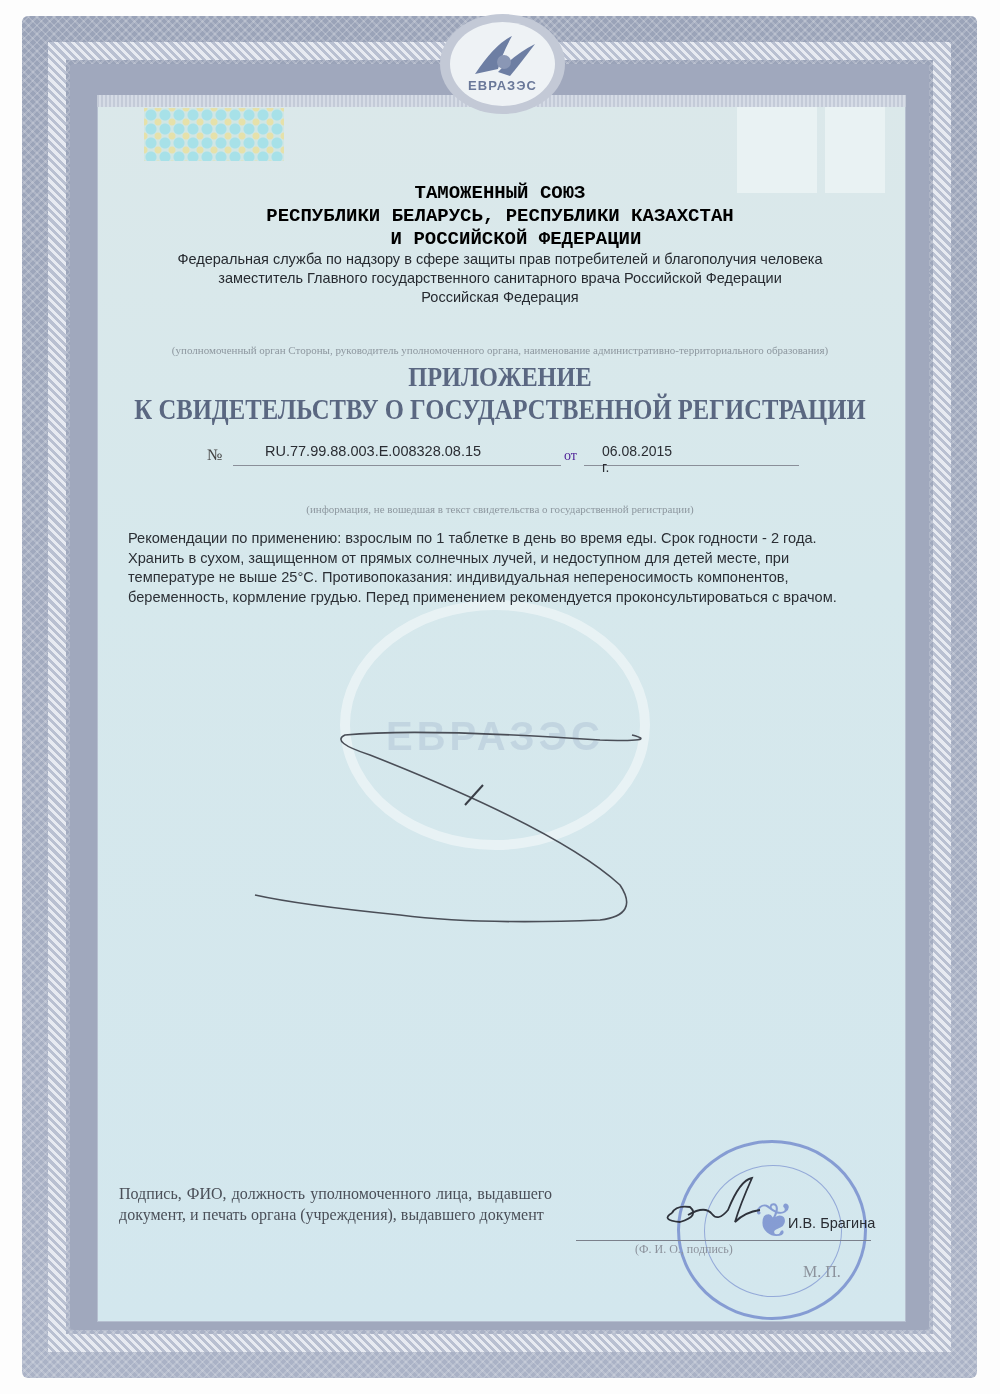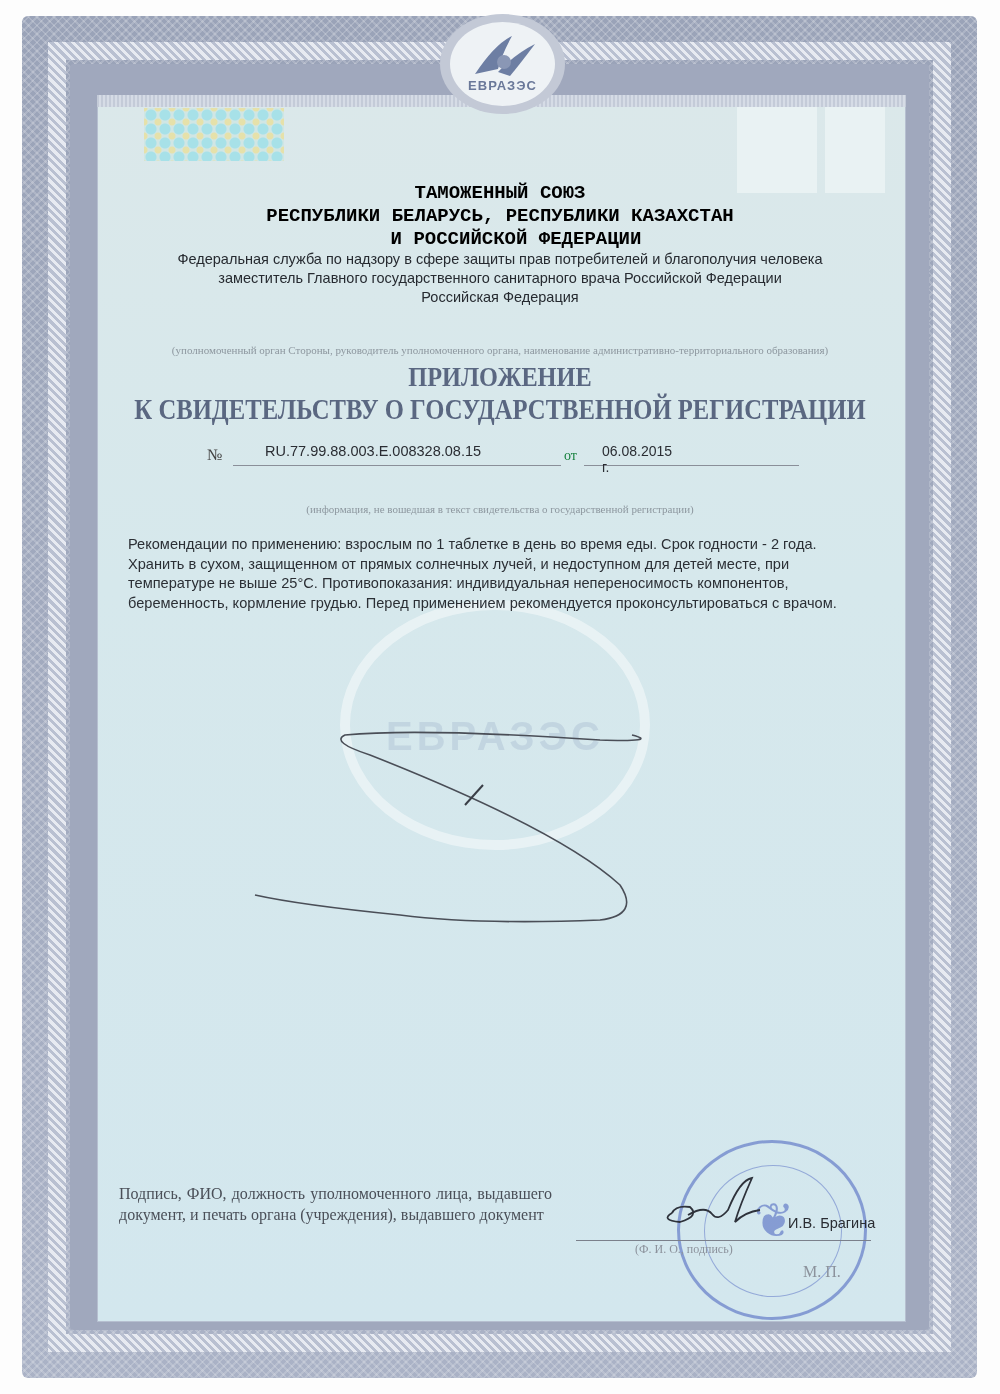--- a/index.html
+++ b/index.html
@@ -52,27 +52,27 @@
   .caption-tiny { font-family:"Liberation Serif", serif; font-size:11px; color:#8d979f; }
   .cap1 { top:344px; }
   .cap2 { top:503px; }
   .title1 { top:362px; font-size:27px; line-height:30px; font-family:"Liberation Serif", serif; font-weight:bold; color:#5a6781; transform:scaleX(0.9); }
   .title2 { top:393px; font-size:29px; line-height:32px; font-family:"Liberation Serif", serif; font-weight:bold; color:#5a6781; transform:scaleX(0.85); }
 
   .regline { position:absolute; top:443px; left:207px; height:26px; }
   .reg-no-label { position:absolute; left:0; top:3px; font:16px "Liberation Serif", serif; color:#444; }
   .reg-no-line { position:absolute; left:26px; top:22px; width:328px; border-bottom:1px solid #8a8f99; }
   .reg-no-val { position:absolute; left:58px; top:0; font-size:14.5px; color:#2a2d33; }
-  .reg-ot { position:absolute; left:357px; top:5px; font:14px "Liberation Serif", serif; color:#15803d; }
+  .reg-ot { position:absolute; left:357px; top:5px; font:14px "Liberation Serif", serif; color:#4c1d95; }
   .reg-date-line { position:absolute; left:377px; top:22px; width:215px; border-bottom:1px solid #8a8f99; }
   .reg-date-val { position:absolute; left:395px; top:0; font-size:14px; color:#2a2d33; }
 
   .section { position:absolute; left:128px; top:521px; width:748px; }
   .section-h { font-size:15px; font-weight:bold; color:#1f2228; line-height:20px; }
-  .section-b { font-size:14.6px; color:#2b2f35; line-height:19.5px; margin-top:14px; }
+  .section-b { font-size:14.6px; color:#2b2f35; line-height:19.5px; margin-top:8px; }
 
   .sig-label { position:absolute; left:119px; top:1183px; width:433px; font:16px "Liberation Serif", serif; color:#4a4f58; line-height:21px; text-align:justify; text-align-last:left; }
   .signer-line { position:absolute; left:576px; top:1240px; width:295px; border-bottom:1px solid #7b808b; }
   .signer-name { position:absolute; left:788px; top:1215px; font-size:14.5px; color:#2a2d33; }
   .signer-caption { position:absolute; left:635px; top:1242px; font:12px "Liberation Serif", serif; color:#8c929c; }
   .mp { position:absolute; left:803px; top:1263px; font:16px "Liberation Serif", serif; color:#8c929c; }
 
   .stamp { position:absolute; left:677px; top:1140px; width:190px; height:180px; border-radius:50%;
     border:3px solid rgba(70,95,190,0.55); box-sizing:border-box; }
   .stamp-inner { position:absolute; left:24px; top:22px; width:136px; height:130px; border-radius:50%; border:1px solid rgba(70,95,190,0.45); }

